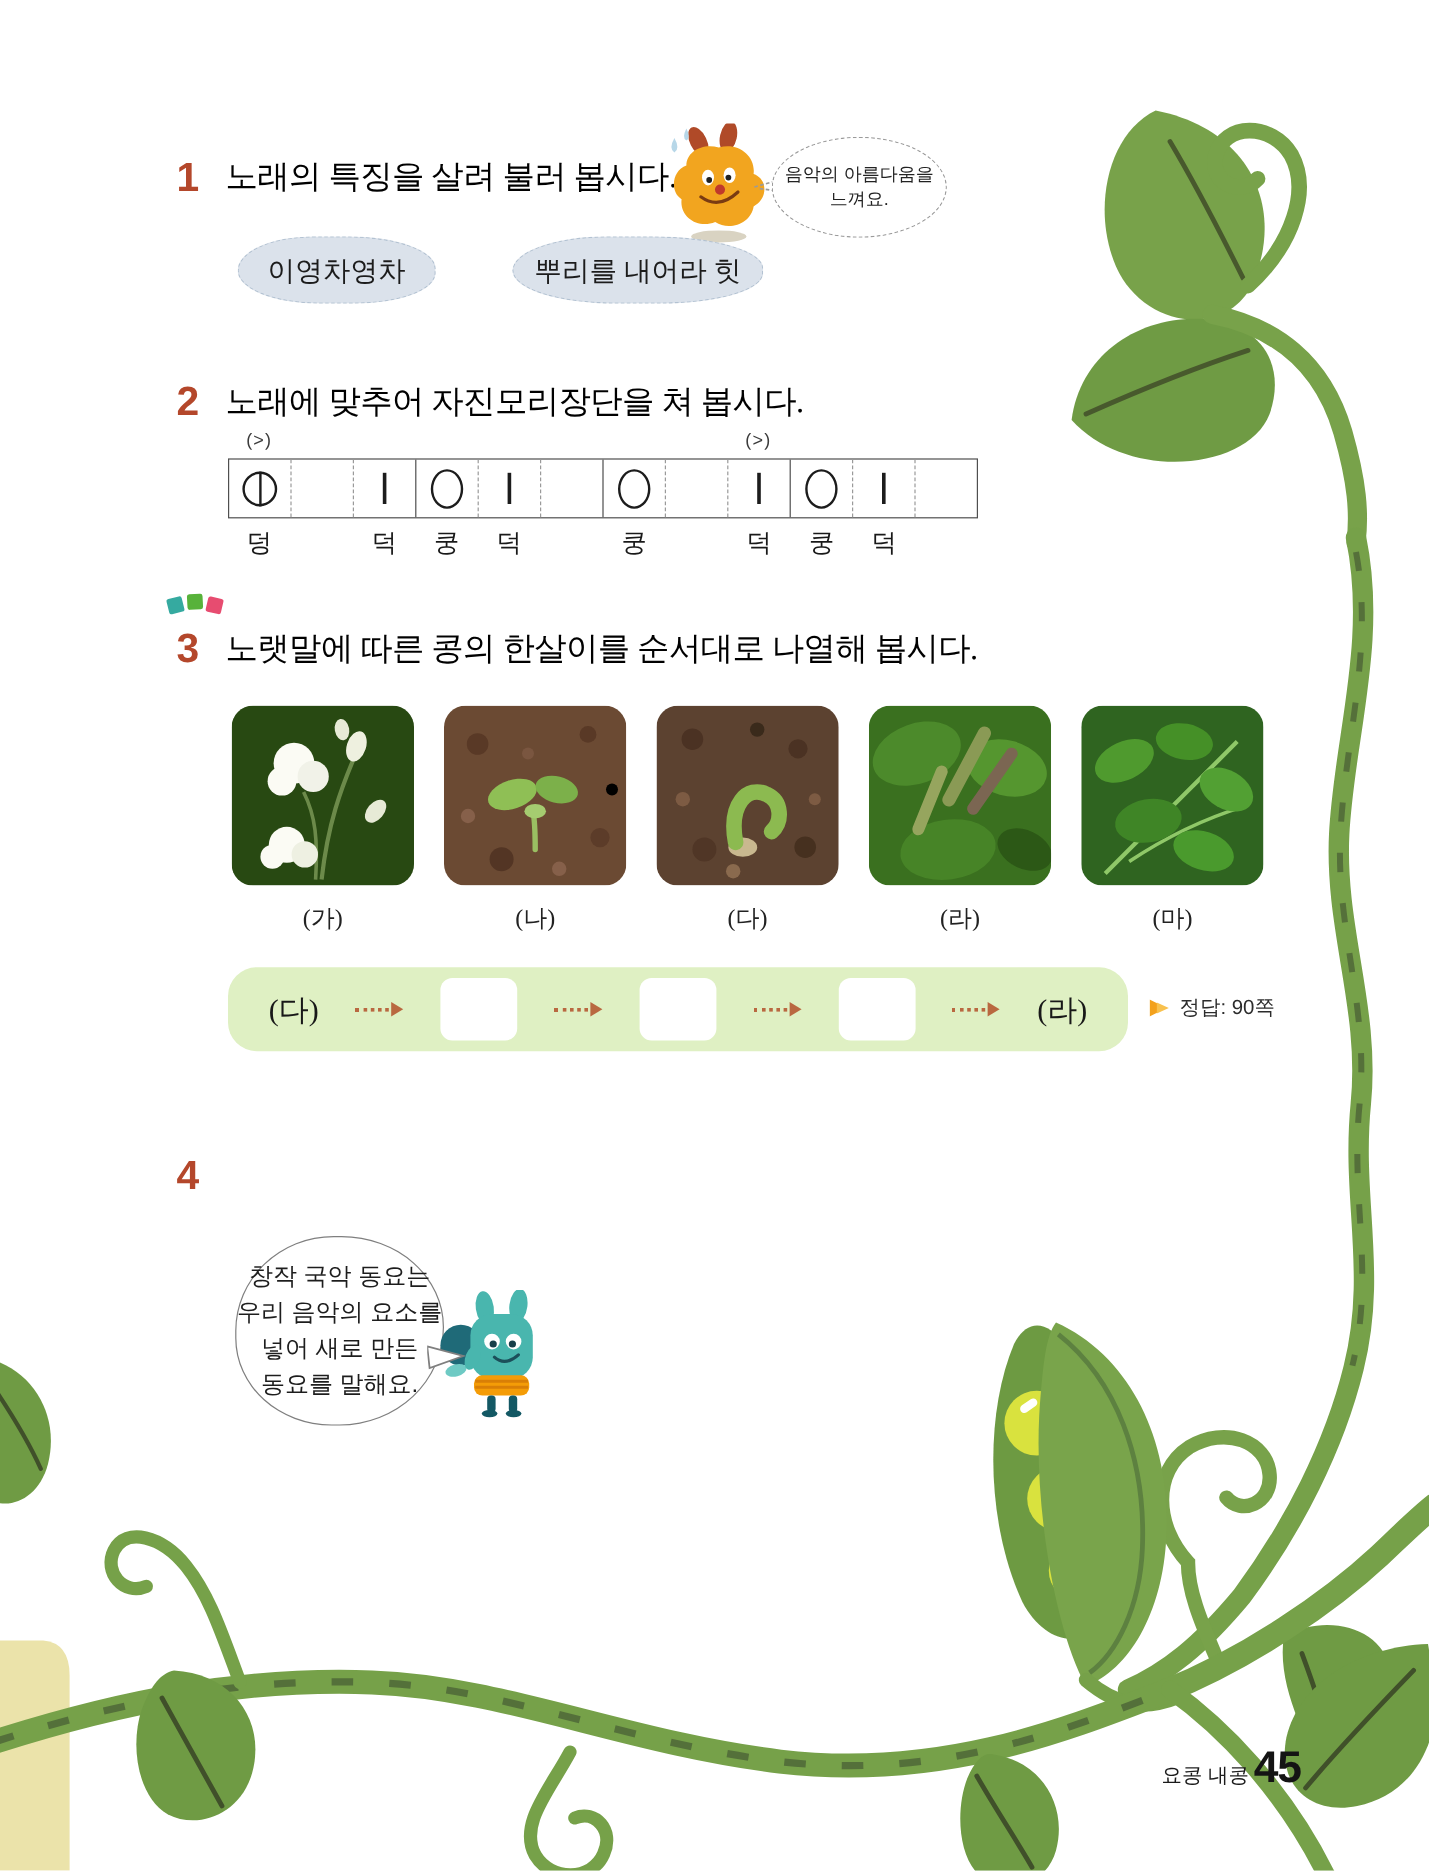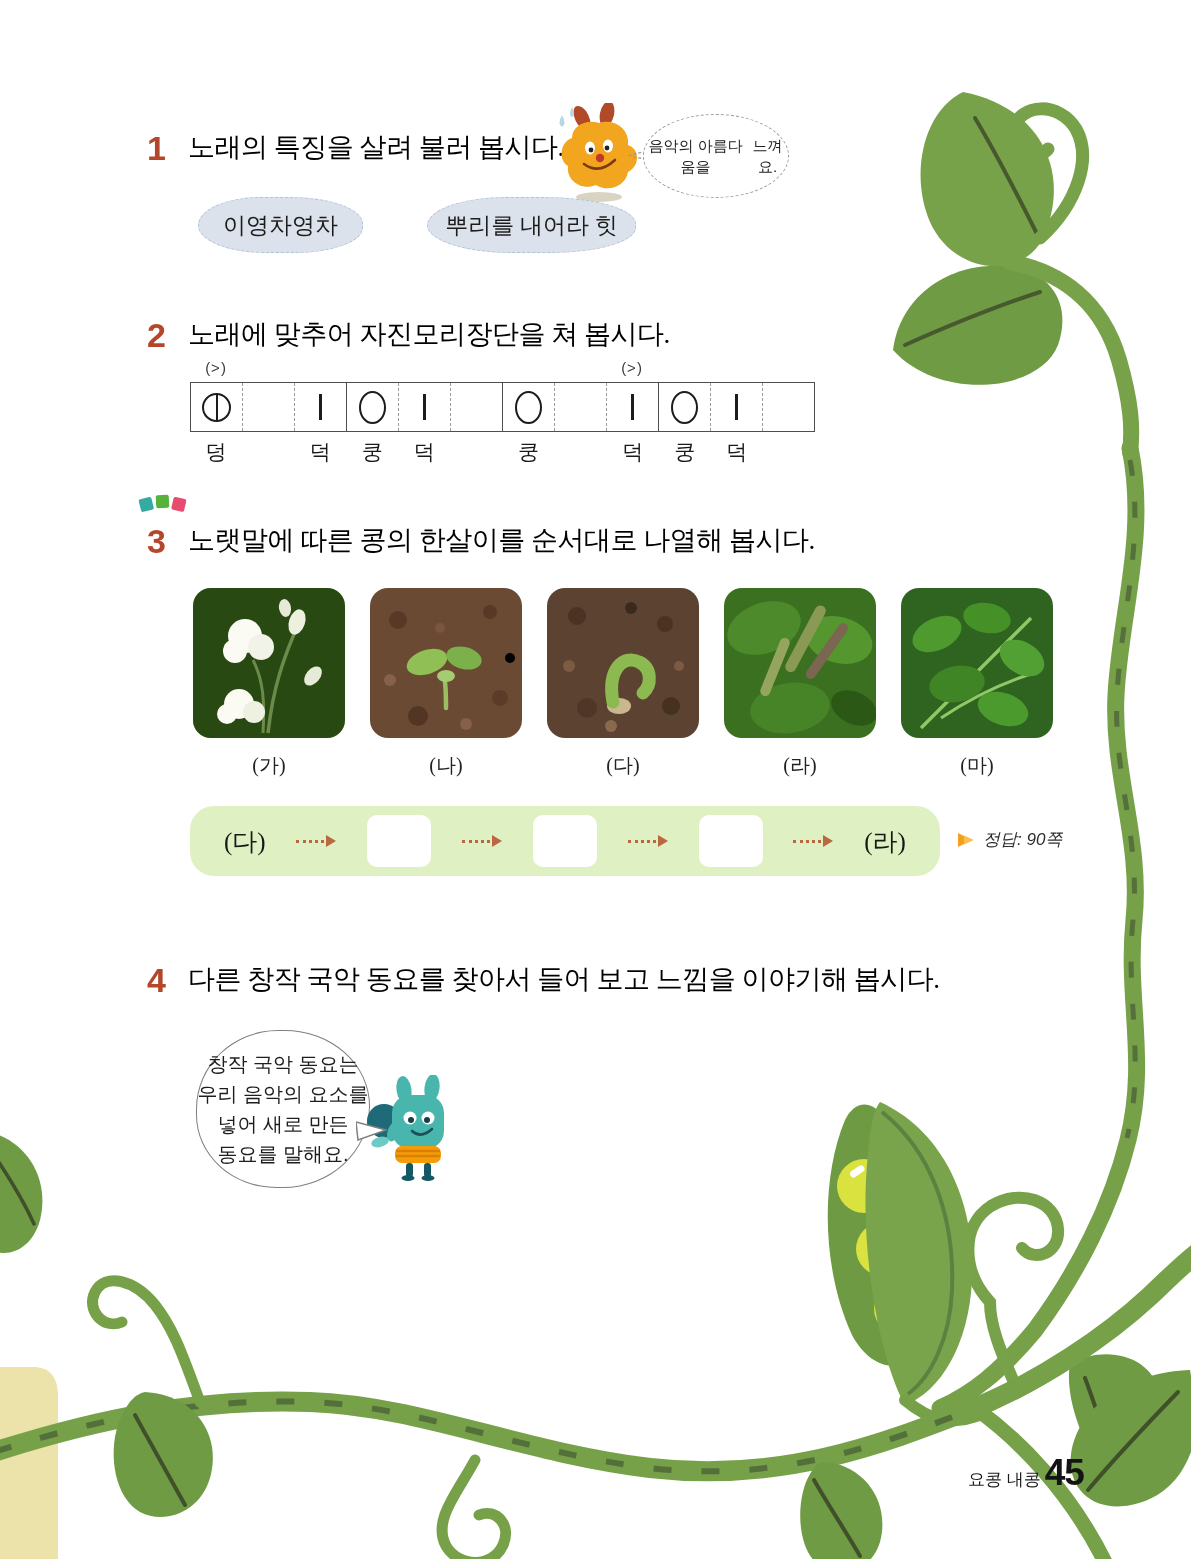--- a/index.html
+++ b/index.html
@@ -18,21 +18,21 @@
   
   .lyric-bubble{
     position:absolute;display:flex;align-items:center;justify-content:center;
     background:#dbe2eb;border:1.6px dashed #b3c2d2;
     border-radius:46% 54% 50% 50% / 62% 58% 55% 60%;
     font-family:"Liberation Serif","DejaVu Serif",serif;font-size:23px;color:#1c1c1c;
   }
   .bee-bubble{
     position:absolute;left:643px;top:114px;width:144px;height:82px;
     background:#fff;border:1.5px dashed #9b9b9b;border-radius:50%;
-    display:flex;align-items:center;justify-content:center;
+    display:flex;flex-direction:column;align-items:center;justify-content:center;
     font-size:15px;line-height:1.4;color:#222;text-align:center;
   }
   .bee-bubble-tail{position:absolute;left:626px;top:148px;width:20px;height:14px;}
 
   
   .accent-mark{position:absolute;width:52px;text-align:center;font-size:15px;color:#3c3c3c;letter-spacing:1px;}
   .jd-table{
     position:absolute;left:190px;top:382px;width:625px;height:50px;
     border:1.5px solid #4f4f4f;display:flex;background:#fff;box-sizing:border-box;
   }
@@ -62,21 +62,21 @@
   .answer-strip{
     position:absolute;left:190px;top:806px;width:750px;height:70px;border-radius:24px;
     background:#dff0c3;display:flex;align-items:center;justify-content:space-between;
     padding:0 34px;box-sizing:border-box;
   }
   .seq-label{font-family:"Liberation Serif","DejaVu Serif",serif;font-size:25px;color:#181818;}
   .seq-blank{width:64px;height:52px;background:#ffffff;border-radius:10px;}
   .seq-arrow{display:flex;align-items:center;}
   .seq-arrow .dotline{width:28px;border-top:3px dotted #b96840;margin-right:2px;}
   .seq-arrow .tri{width:0;height:0;border-left:10px solid #b96840;border-top:6px solid transparent;border-bottom:6px solid transparent;}
-  .answer-ref{position:absolute;left:958px;top:828px;display:flex;align-items:center;gap:7px;font-size:17px;color:#2c2c2c;font-style:italic;}
+  .answer-ref{position:absolute;left:958px;top:828px;display:flex;align-items:center;gap:7px;font-size:17px;color:#2c2c2c;}
 
   
   .speech-bubble{
     position:absolute;left:196px;top:1030px;width:172px;height:156px;background:#fff;
     border:1.6px solid #7f7f7f;border-radius:49% 51% 52% 48% / 52% 50% 54% 48%;
     display:flex;flex-direction:column;align-items:center;justify-content:center;
     font-size:20px;line-height:1.5;color:#1d1d1d;text-align:center;z-index:2;
   }
   .speech-tail{position:absolute;left:356px;top:1118px;z-index:3;}
 
@@ -346,21 +346,20 @@
   <div class="answer-ref layer">
     <svg width="18" height="16" viewBox="0 0 18 16">
       <polygon points="0,1 14,8 0,15" fill="#f3a11c"></polygon>
       <polygon points="6,3.5 16,8 6,12.5" fill="#f8c14e"></polygon>
     </svg>
     <span>정답: 90쪽</span>
   </div>
 
   <div class="layer task" style="left:147px;top:963px;">
     <span class="task-num">4</span>
-    <span class="task-title">다른 창작 국악 동요를 찾아서 들어 보고 느낌을 이야기해 봅시다.</span>
   </div>
 
   <div class="speech-bubble">
     <span>창작 국악 동요는</span>
     <span>우리 음악의 요소를</span>
     <span>넣어 새로 만든</span>
     <span>동요를 말해요.</span>
   </div>
   <svg class="speech-tail" width="32" height="26" viewBox="0 0 32 26">
     <polygon points="0,4 30,12 2,22" fill="#ffffff" stroke="#7f7f7f" stroke-width="1.5"></polygon>

